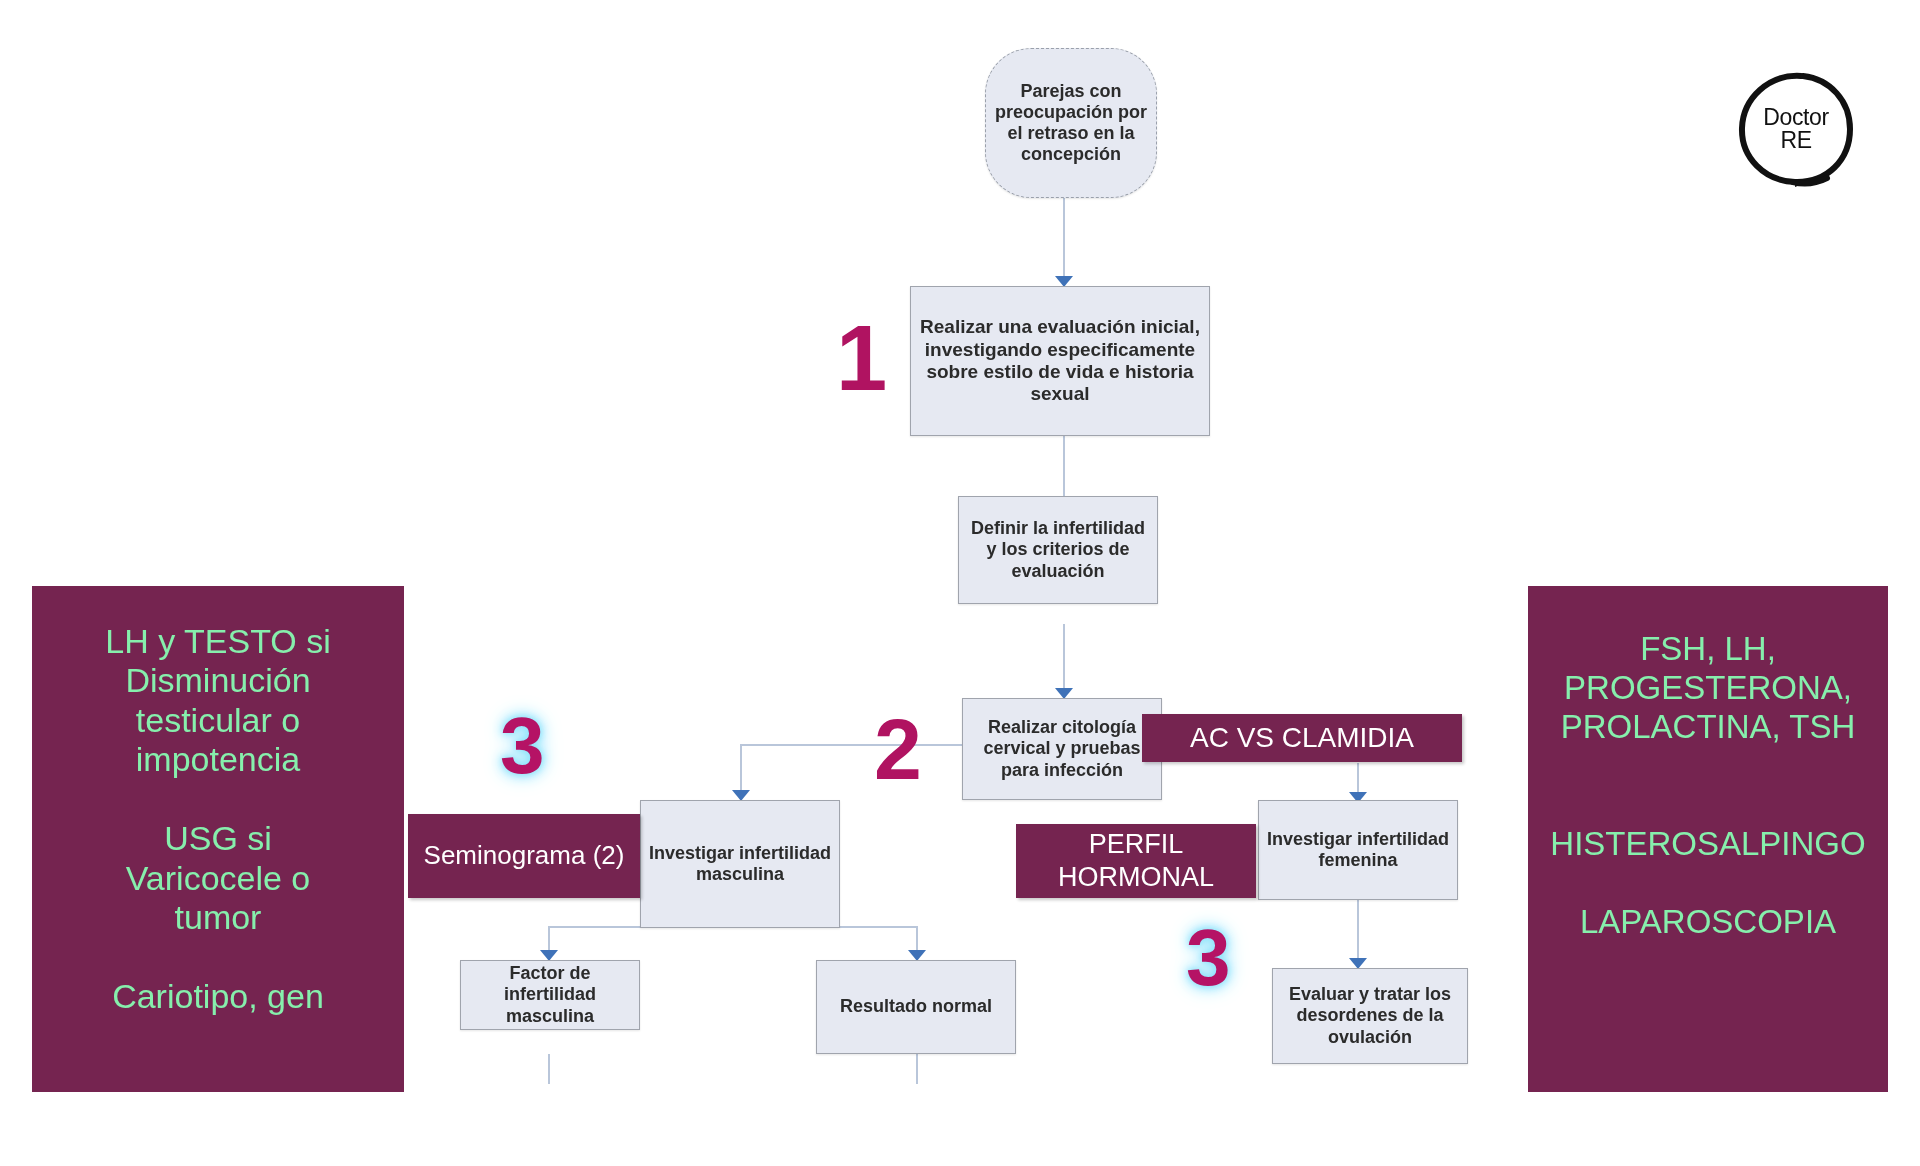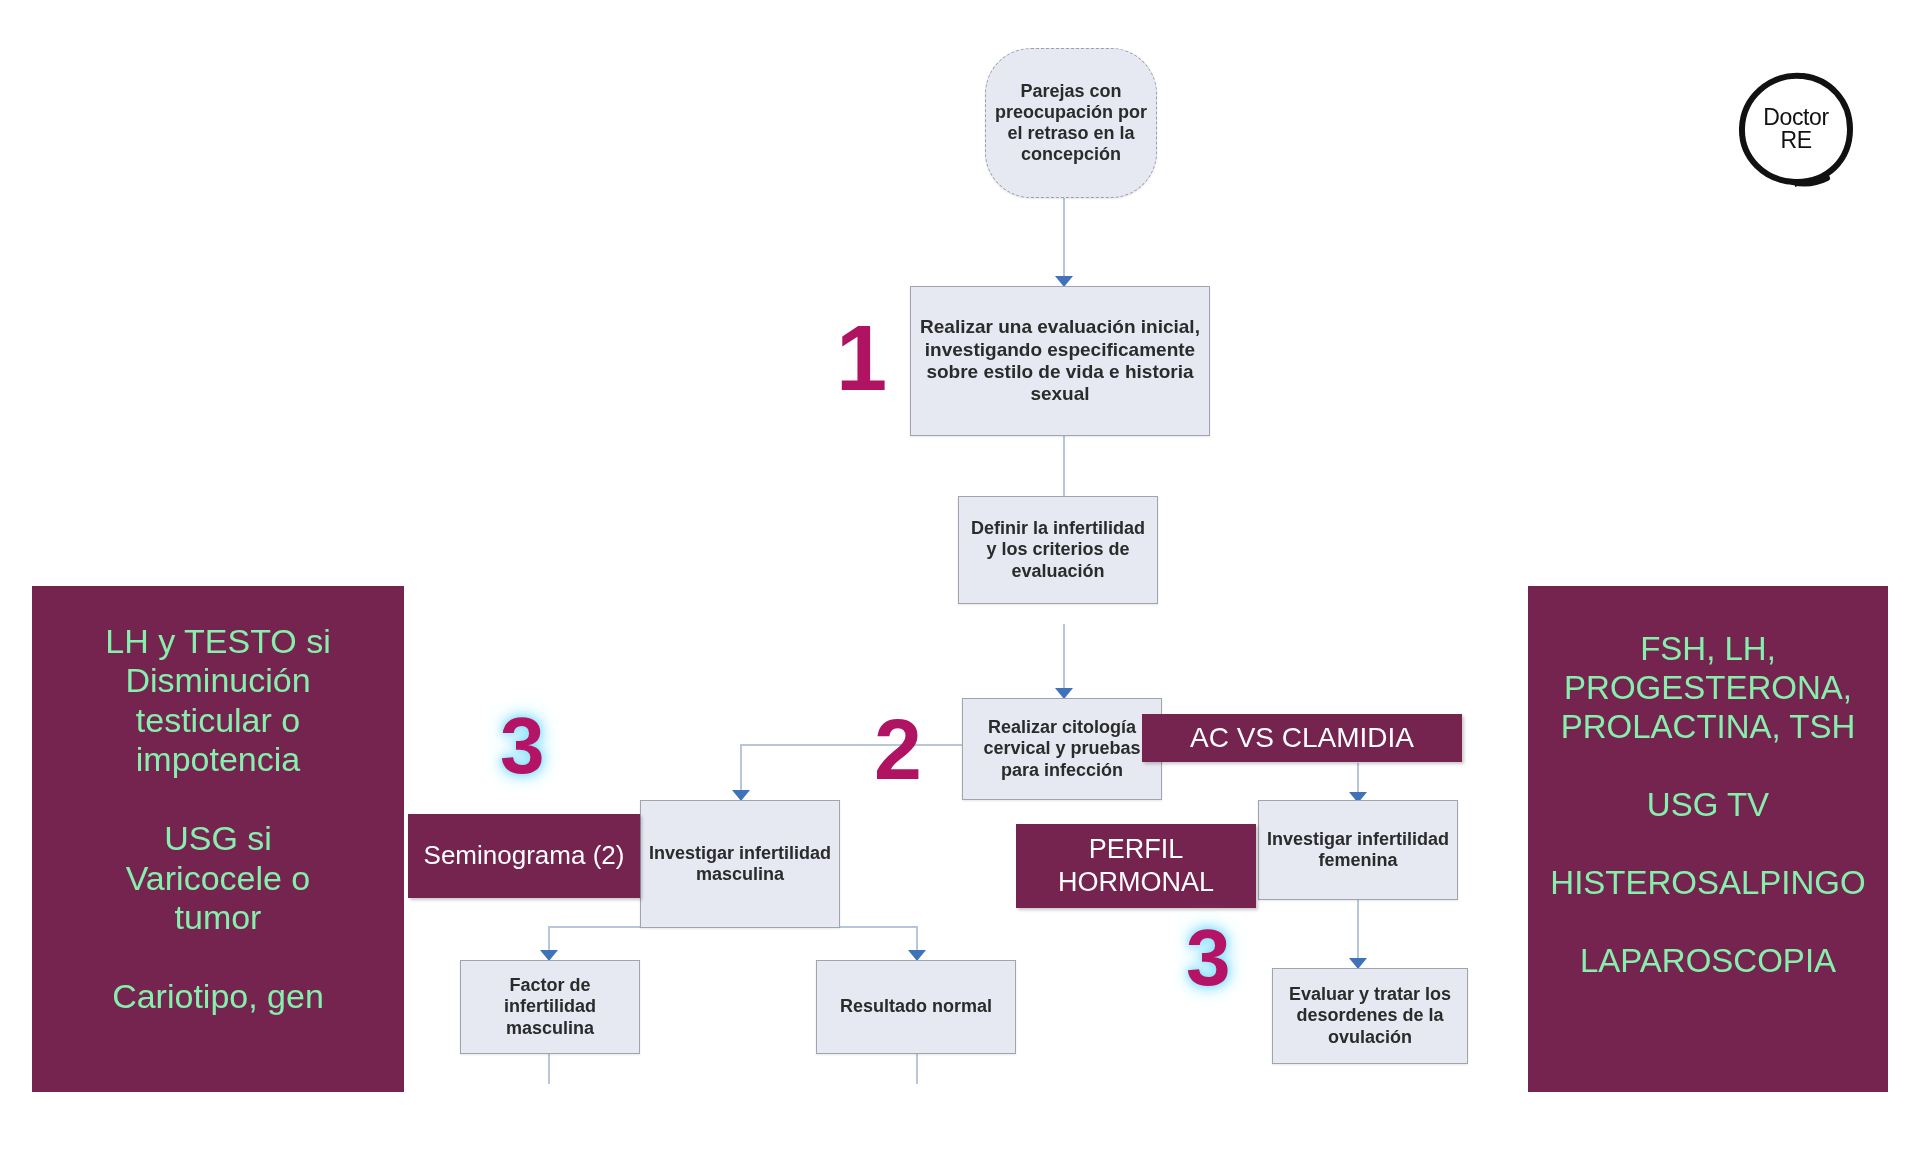--- a/index.html
+++ b/index.html
@@ -194,41 +194,41 @@
   </div>
 
   <div class="node" style="left:640px; top:800px; width:200px; height:128px; font-size:18px;">
     <span>Investigar infertilidad masculina</span>
   </div>
 
   <div class="node" style="left:1258px; top:800px; width:200px; height:100px; font-size:18px;">
     <span>Investigar infertilidad femenina</span>
   </div>
 
-  <div class="node" style="left:460px; top:960px; width:180px; height:94px; font-size:18px;">
+  <div class="node" style="left:460px; top:960px; width:180px; height:70px; font-size:18px;">
     <span>Factor de infertilidad masculina</span>
   </div>
 
   <div class="node" style="left:816px; top:960px; width:200px; height:94px; font-size:18px;">
     <span>Resultado normal</span>
   </div>
 
   <div class="node" style="left:1272px; top:968px; width:196px; height:96px; font-size:18px;">
     <span>Evaluar y tratar los desordenes de la ovulación</span>
   </div>
 
   <div class="purple-box" style="left:408px; top:814px; width:232px; height:84px; font-size:26px;">
     <span>Seminograma (2)</span>
   </div>
 
   <div class="purple-box" style="left:1142px; top:714px; width:320px; height:48px; font-size:28px;">
     <span>AC VS CLAMIDIA</span>
   </div>
 
-  <div class="purple-box" style="left:1016px; top:824px; width:240px; height:84px; font-size:27px;">
+  <div class="purple-box" style="left:1016px; top:824px; width:240px; height:74px; font-size:27px;">
     <span>PERFIL HORMONAL</span>
   </div>
 
   <div class="step-num" style="left:836px; top:312px; font-size:92px;">
     <span>1</span>
   </div>
 
   <div class="step-num" style="left:874px; top:706px; font-size:86px;">
     <span>2</span>
   </div>
@@ -252,20 +252,19 @@
     <span class="line">tumor</span>
     <span class="blank">&nbsp;</span>
     <span class="line">Cariotipo, gen</span>
   </div>
 
   <div class="side-panel" style="left:1528px; top:586px; width:360px; height:506px; font-size:33px; line-height:1.18; padding-top:44px;">
     <span class="line">FSH, LH,</span>
     <span class="line">PROGESTERONA,</span>
     <span class="line">PROLACTINA, TSH</span>
     <span class="blank">&nbsp;</span>
-    <span class="line">USG TV</span>
     <span class="blank">&nbsp;</span>
     <span class="line">HISTEROSALPINGO</span>
     <span class="blank">&nbsp;</span>
     <span class="line">LAPAROSCOPIA</span>
   </div>
 
 </div>
 
 </body></html>

